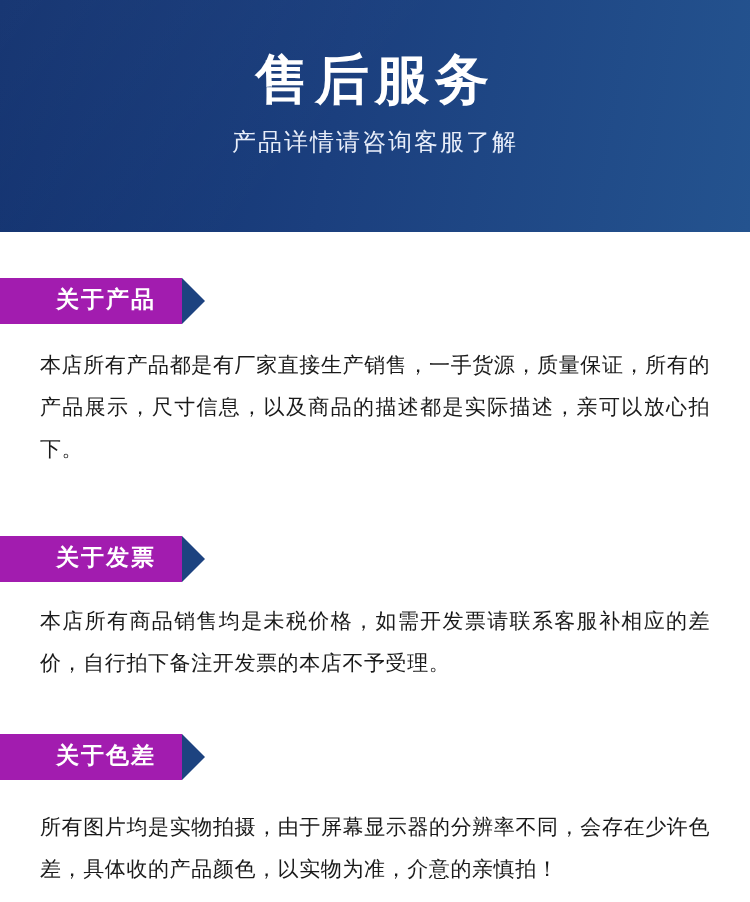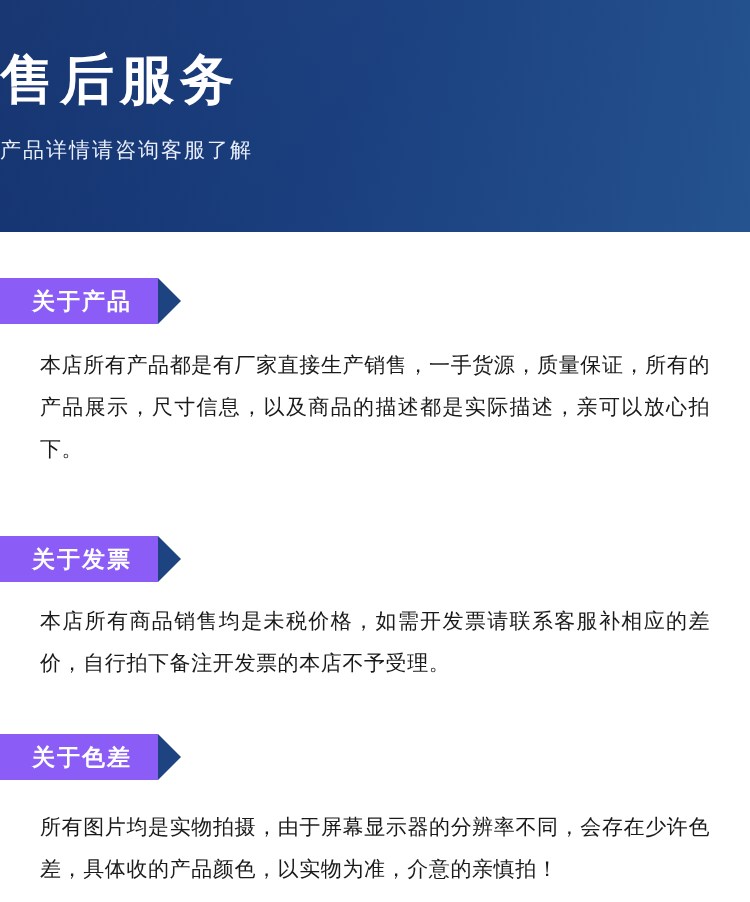--- a/index.html
+++ b/index.html
@@ -36,35 +36,36 @@
     top: -60px;
     width: 560px;
     height: 420px;
     background: linear-gradient(120deg, rgba(255,255,255,0.045) 0%, rgba(255,255,255,0) 70%);
     transform: skewX(-18deg);
     pointer-events: none;
   }
   .hero-inner {
     position: relative;
     z-index: 2;
+    text-align: center;
     padding-top: 48px;
   }
   .hero-title {
     color: #ffffff;
     font-size: 54px;
     font-weight: bold;
     letter-spacing: 6px;
     line-height: 1.15;
     margin: 0;
   }
   .hero-sub {
     color: #e8eefa;
-    font-size: 21px;
+    font-size: 24px;
     letter-spacing: 2px;
-    margin-top: 26px;
+    margin-top: 16px;
   }
 
   
   .body-area {
     padding: 0;
   }
 
   .section {
     position: relative;
   }
@@ -76,27 +77,28 @@
     position: relative;
     display: block;
     height: 46px;
     margin-left: 0;
   }
   .tag {
     position: relative;
     display: inline-block;
     height: 46px;
     line-height: 46px;
-    background: #8b5cf6;
+    background: #a21caf;
     color: #ffffff;
     font-size: 23px;
     font-weight: bold;
     letter-spacing: 2px;
-    padding: 0 26px 0 32px;
+    padding: 0 26px 0 56px;
     margin-left: 0;
+    font-family: Liberation Mono, monospace;
   }
   .tag::after {
     content: "";
     position: absolute;
     right: -23px;
     top: 0;
     width: 0;
     height: 0;
     border-top: 23px solid transparent;
     border-bottom: 23px solid transparent;

